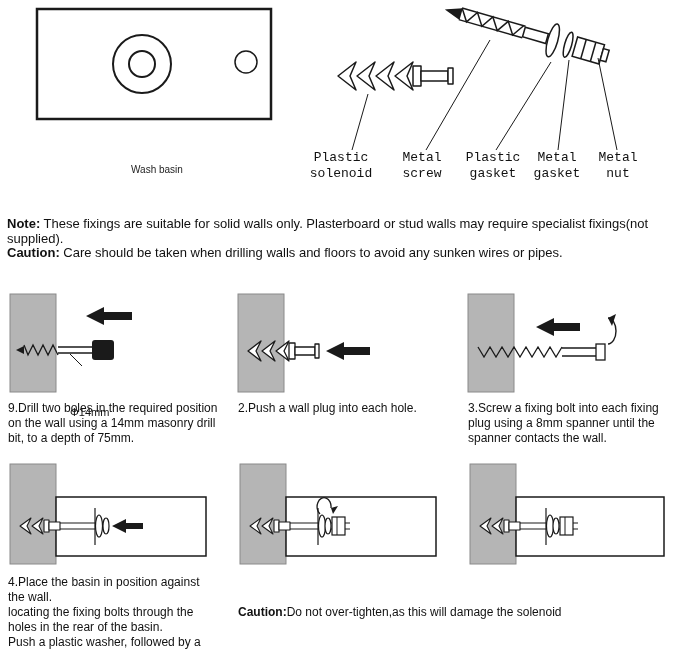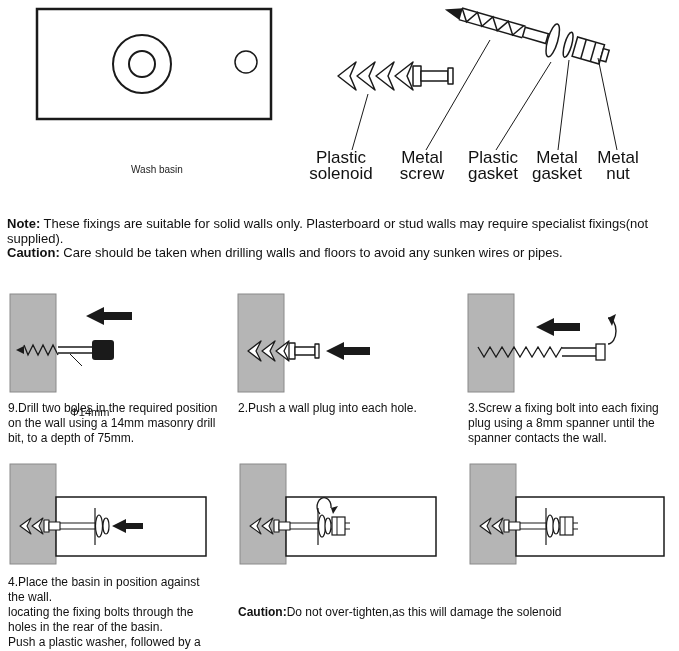--- a/index.html
+++ b/index.html
@@ -8,25 +8,26 @@
     width: 679px;
     height: 651px;
     background: #ffffff;
     font-family: "Liberation Sans", sans-serif;
     color: #1a1a1a;
     overflow: hidden;
   }
   .abs { position: absolute; }
   .basin-label { font-size: 10px; color: #222; }
   .part-label {
-    font-size: 17px;
+    font-size: 13px;
     line-height: 16px;
     text-align: center;
     white-space: pre-line;
     color: #111;
+    font-family: Liberation Mono, monospace;
   }
   .note-line { font-size: 13px; color: #111; }
   .bold { font-weight: bold; }
   .step-text {
     font-size: 12px;
     line-height: 15px;
     white-space: pre-line;
     color: #111;
   }
   .annotation { font-size: 11px; color: #111; }

